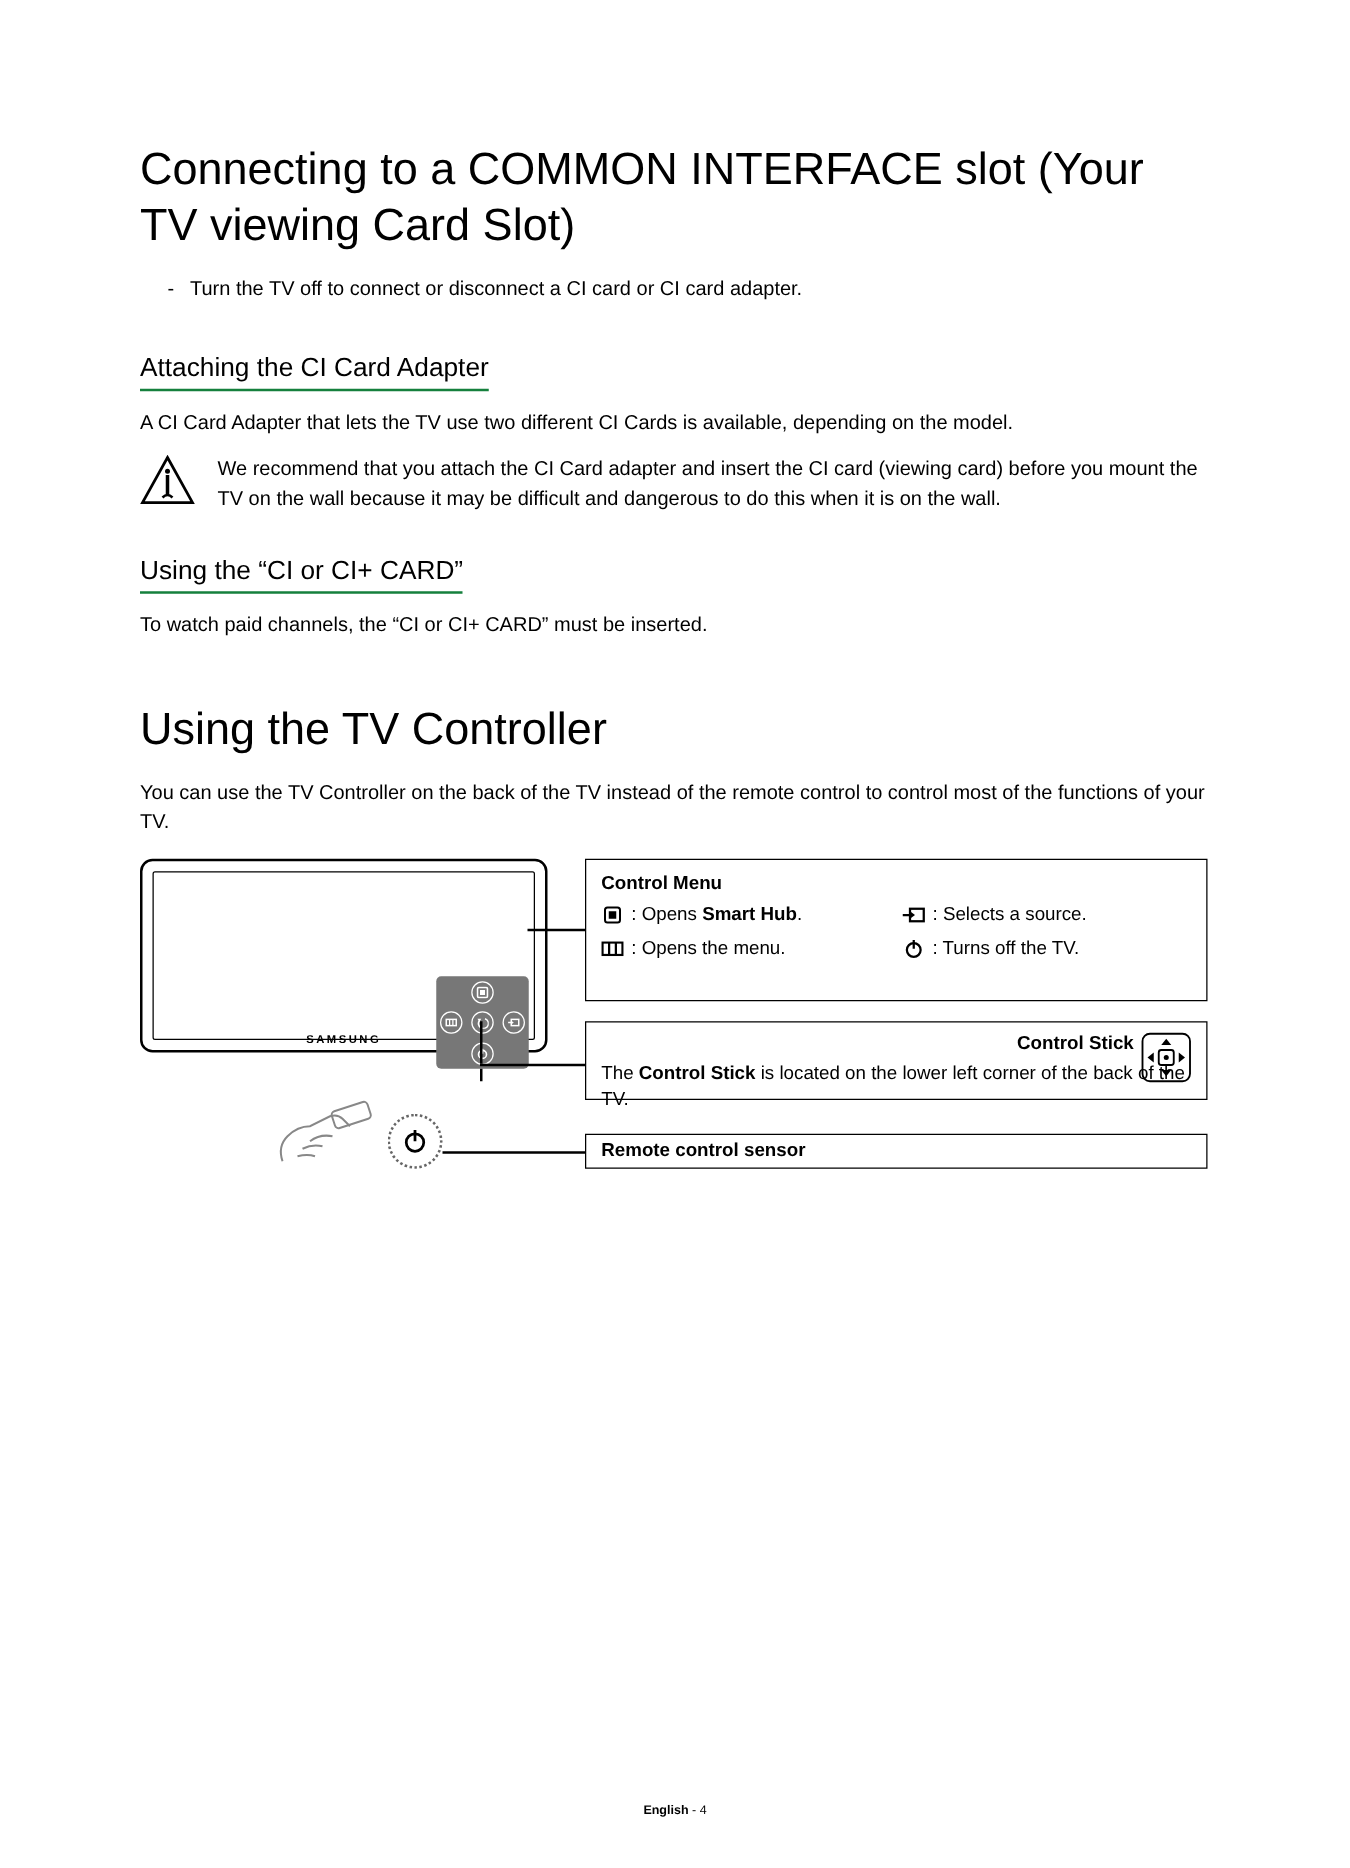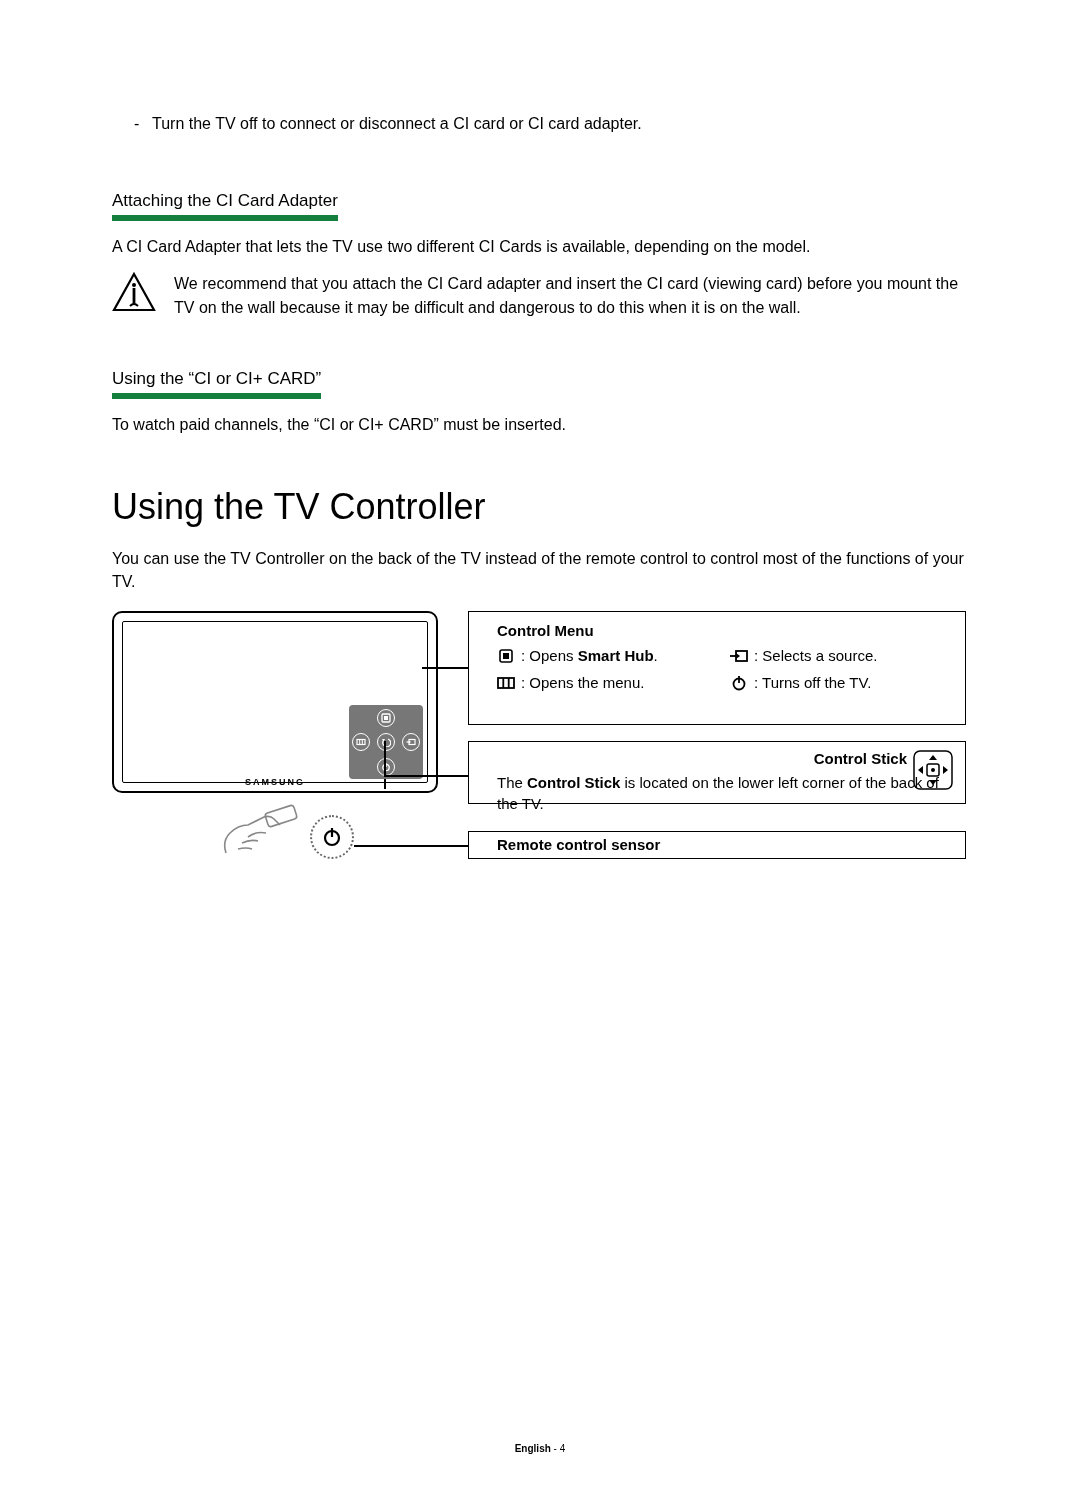--- a/index.html
+++ b/index.html
@@ -2,57 +2,58 @@
 <html><head>
 <meta charset="utf-8">
 <style>
   * { box-sizing: border-box; margin: 0; padding: 0; }
   html, body { width: 1080px; height: 1494px; background: #fff; font-family: Arial, Helvetica, sans-serif; color: #000; }
   .page { padding: 112px 110px 0 112px; }
   h1 { font-size: 36px; font-weight: 400; line-height: 1.25; margin-bottom: 18px; }
   .bullets { margin-left: 22px; }
   .bullets li { font-size: 16px; line-height: 1.45; list-style: none; position: relative; padding-left: 18px; margin-bottom: 6px; }
   .bullets li::before { content: "-"; position: absolute; left: 0; top: 0; }
-  h2.sub { font-size: 17px; font-weight: 400; border-bottom: 6px solid #15803d; display: inline-block; padding-bottom: 4px; margin-top: 50px; margin-bottom: 14px; }
+  h2.sub { font-size: 21px; font-weight: 400; border-bottom: 2px solid #15803d; display: inline-block; padding-bottom: 4px; margin-top: 34px; margin-bottom: 14px; }
   .para { font-size: 16px; line-height: 1.45; }
   .note-row { display: flex; align-items: flex-start; gap: 18px; margin-top: 14px; }
   .note-row .warn-icon { flex: 0 0 44px; }
   .note-row .para { flex: 1; }
   h1.second { margin-top: 48px; margin-bottom: 18px; }
   .diagram-wrap { margin-top: 18px; position: relative; width: 856px; height: 262px; }
-  .tv-frame { position: absolute; left: 0; top: 0; width: 326px; height: 182px; border: 2px solid #000; border-radius: 10px; background: #fff; }
+  .tv-frame { position: absolute; left: 0; top: 0; width: 326px; height: 155px; border: 2px solid #000; border-radius: 10px; background: #fff; }
   .tv-inner { position: absolute; left: 8px; top: 8px; right: 8px; bottom: 8px; border: 1.5px solid #000; border-radius: 2px; }
   .panel { position: absolute; width: 74px; height: 74px; left: 235px; top: 92px; background: #777; border-radius: 4px; }
   .panel-grid { position: absolute; inset: 0; display: grid; grid-template-columns: 1fr 1fr 1fr; grid-template-rows: 1fr 1fr 1fr; place-items: center; }
   .pbtn { width: 18px; height: 18px; border-radius: 50%; border: 1.5px solid #fff; display: flex; align-items: center; justify-content: center; }
   .pbtn svg { display: block; }
   .samsung-logo { position: absolute; left: 50%; transform: translateX(-50%); bottom: 4px; font-size: 9px; letter-spacing: 2px; font-weight: 700; color: #000; }
   .hand { position: absolute; left: 108px; top: 192px; }
   .power-circle { position: absolute; left: 198px; top: 204px; width: 44px; height: 44px; border: 2px dotted #666; border-radius: 50%; display: flex; align-items: center; justify-content: center; }
-  .callout-box { position: absolute; border: 1.5px solid #000; background: #fff; padding: 10px 12px 12px 28px; font-size: 15px; }
+  .callout-box { position: absolute; border: 1.5px solid #000; background: #fff; padding: 10px 12px 12px 12px; font-size: 15px; }
   .cb1 { left: 356px; top: 0; width: 498px; height: 114px; }
   .cb-title { font-weight: 700; margin-bottom: 8px; }
   .cb1-grid { display: grid; grid-template-columns: 1fr 1fr; row-gap: 10px; column-gap: 10px; }
   .cb-item { display: flex; align-items: center; gap: 6px; font-size: 15px; }
   .cb-item .ico { width: 18px; display: inline-flex; justify-content: center; }
   .cb2 { left: 356px; top: 130px; width: 498px; height: 63px; padding-top: 8px; }
   .cb2 .cs-title { position: absolute; right: 58px; top: 8px; font-weight: 700; font-size: 15px; }
   .cb2 .cs-text { font-size: 15px; line-height: 1.4; margin-top: 22px; }
   .cb2 .dpad { position: absolute; right: 10px; top: 6px; }
   .cb3 { left: 356px; top: 220px; width: 498px; height: 28px; display: flex; align-items: center; font-weight: 700; font-size: 15px; }
   .lead { position: absolute; background: #000; }
   .lead-h { height: 1.5px; }
   .lead-v { width: 1.5px; }
   .footer { position: absolute; left: 0; right: 0; bottom: 40px; text-align: center; font-size: 10px; }
   .footer b { font-weight: 700; }
 </style>
 </head>
 <body>
 
 <div class="page">
+  <h1>Connecting to a COMMON INTERFACE slot (Your TV viewing Card Slot)</h1>
 
   <ul class="bullets">
     <li>Turn the TV off to connect or disconnect a CI card or CI card adapter.</li>
   </ul>
 
   <h2 class="sub">Attaching the CI Card Adapter</h2>
   <p class="para">A CI Card Adapter that lets the TV use two different CI Cards is available, depending on the model.</p>
 
   <div class="note-row">
     <span class="warn-icon">

